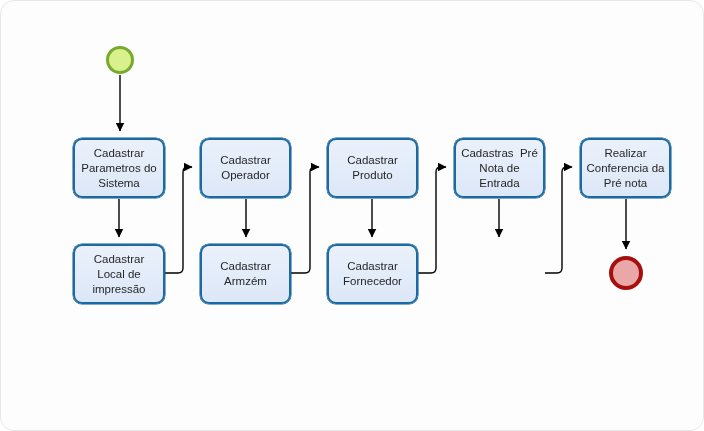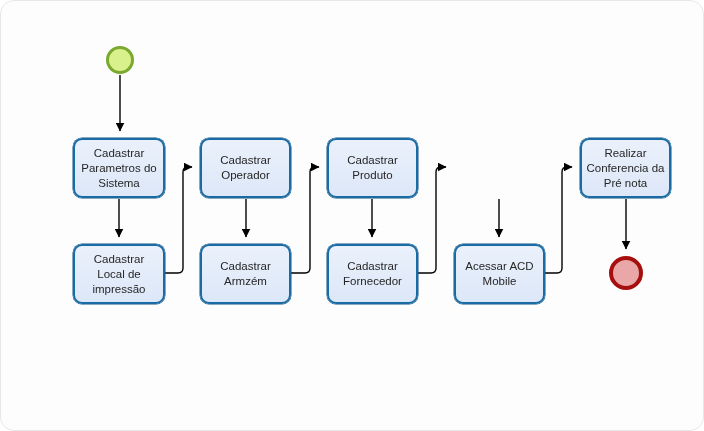--- a/index.html
+++ b/index.html
@@ -103,38 +103,39 @@
 Sistema</span>
   </div>
   <div class="node pos-t2">
     <span>Cadastrar
 Operador</span>
   </div>
   <div class="node pos-t3">
     <span>Cadastrar
 Produto</span>
   </div>
+  <div class="node pos-t4">
+    <span>Cadastras  Pré
+Nota de
+Entrada</span>
+  </div>
   <div class="node pos-t5">
     <span>Realizar
 Conferencia da
 Pré nota</span>
   </div>
   <div class="node pos-b1">
     <span>Cadastrar
 Local de
 impressão</span>
   </div>
   <div class="node pos-b2">
     <span>Cadastrar
 Armzém</span>
   </div>
   <div class="node pos-b3">
     <span>Cadastrar
 Fornecedor</span>
   </div>
-  <div class="node pos-b4">
-    <span>Acessar ACD
-Mobile</span>
-  </div>
 
   <div class="event-circle event-end"></div>
 
 </div>
 
 </body></html>

